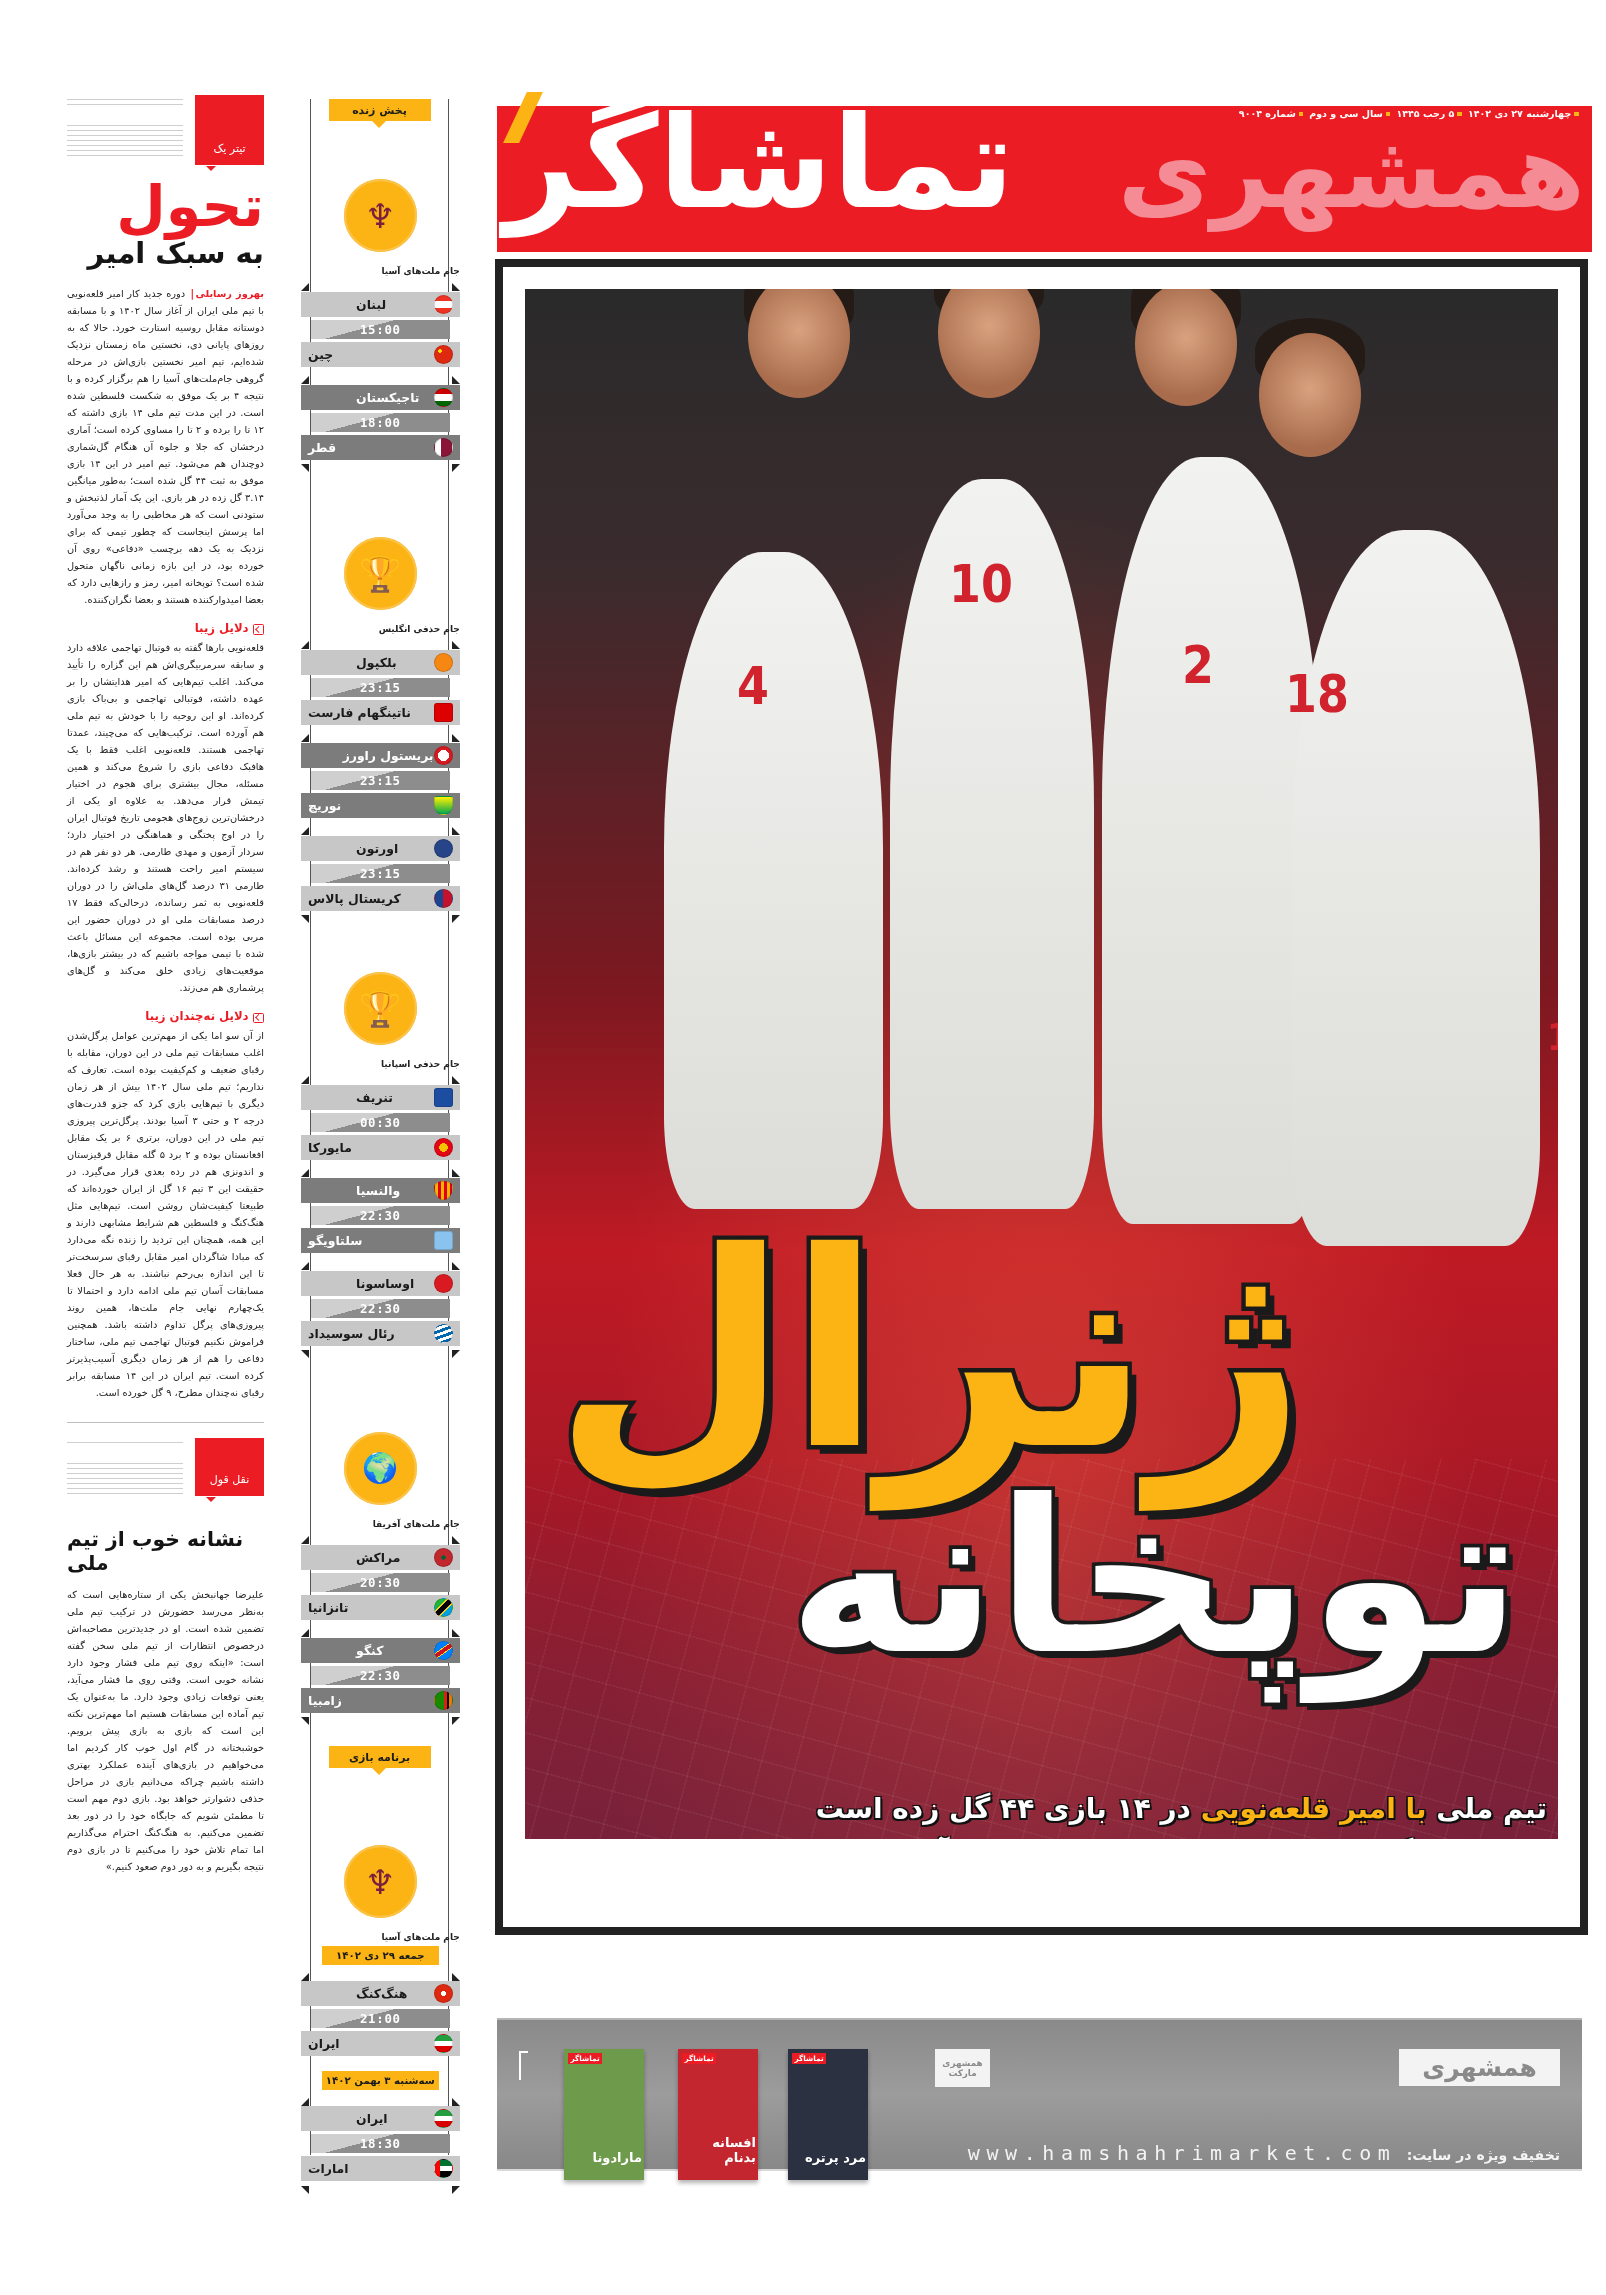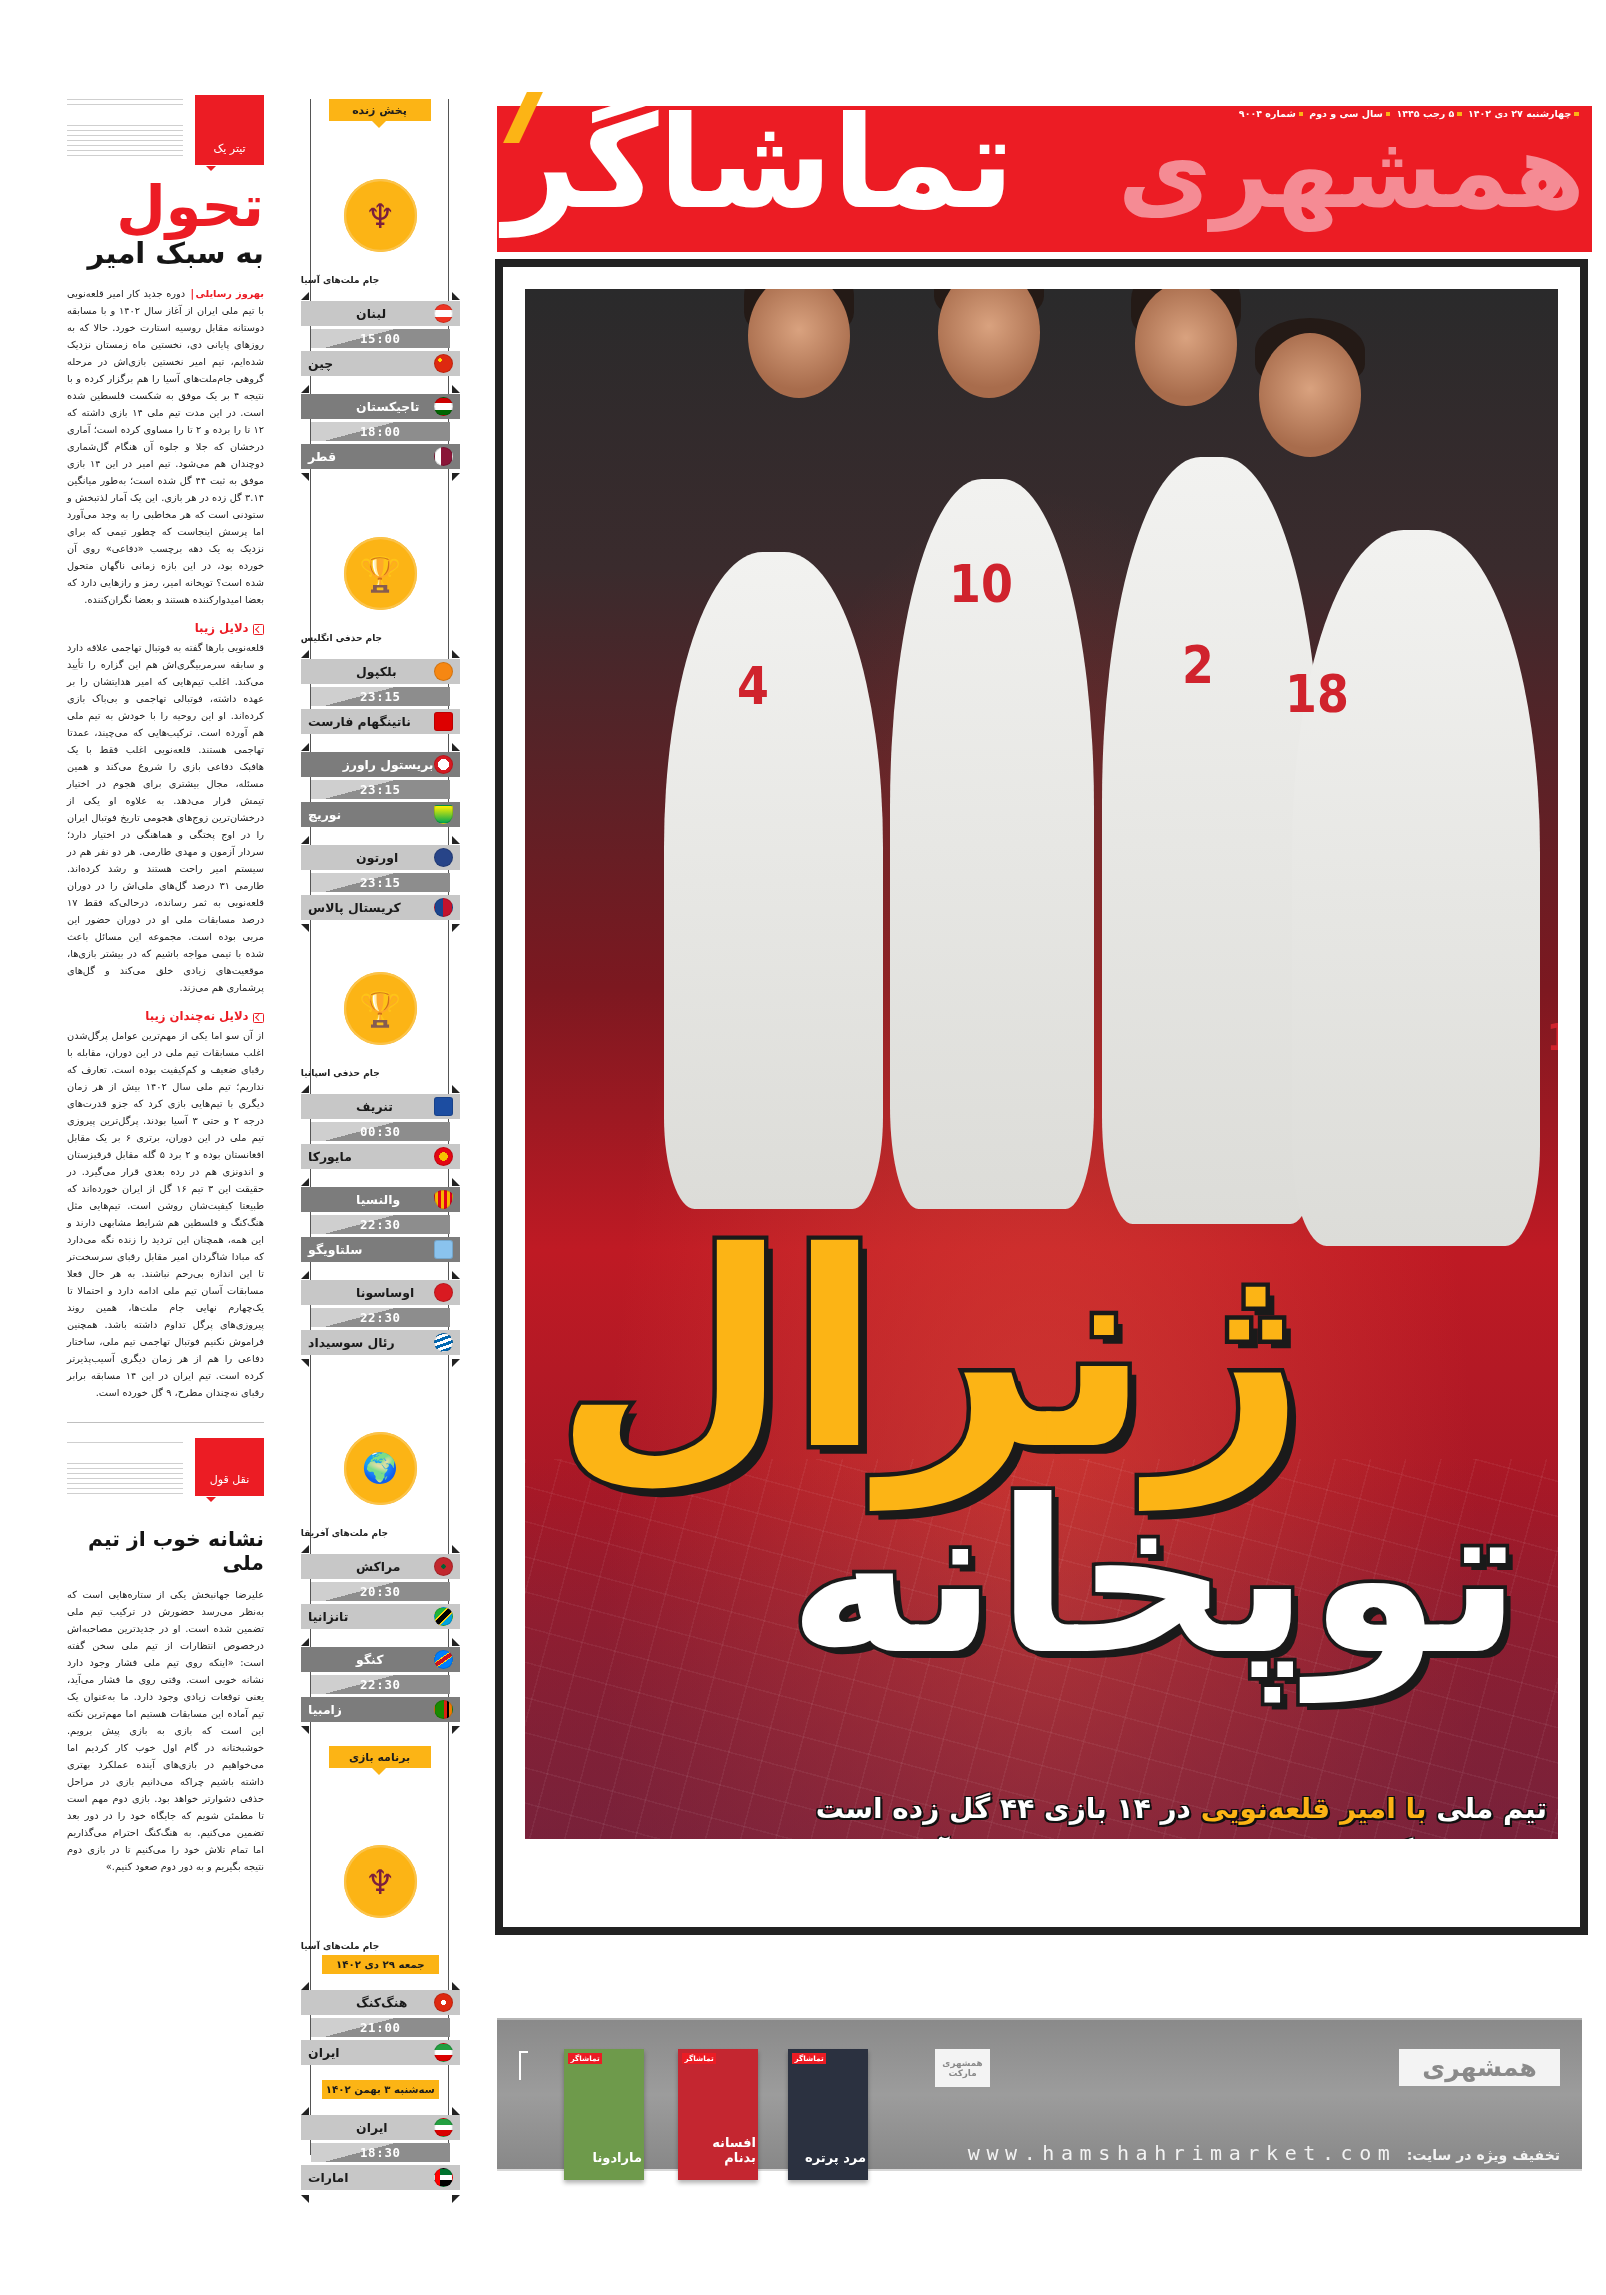--- a/index.html
+++ b/index.html
@@ -19,38 +19,38 @@
     text-align: right; margin-top: 10.2px; letter-spacing: -0.7px; }
   .kicker-sub { font-weight: bold; font-size: 29px; color: #151515; text-align: right; margin-top: 2.9px; line-height: 1.1; }
   .body-text { font-size: 9.8px; line-height: 17px; text-align: justify; text-align-last: right; margin-top: 14.6px; color: #222; }
   .byline { color: #ec1c24; font-weight: bold; }
   .byline-sep { color: #ec1c24; font-weight: bold; margin: 0 1.5px; }
   .subhead { color: #ec1c24; font-weight: bold; font-size: 11.7px; margin-top: 13px; display: flex; align-items: flex-end; gap: 4.4px; }
   .subhead-icon { width: 11px; height: 10.2px; border: 1.5px solid #ec1c24; border-radius: 1.5px; position: relative; flex: none; }
   .subhead-icon::before { content: ""; position: absolute; right: 1.5px; top: 1.5px; width: 4.4px; height: 4.4px;
     border-left: 1.5px solid #ec1c24; border-bottom: 1.5px solid #ec1c24; transform: rotate(45deg); }
   .divider { height: 0.7px; background: #bfbfbf; margin: 20.4px 0 16px; }
-  .quote-title { font-weight: bold; font-size: 20.4px; text-align: right; margin-top: 16px; color: #141414; }
+  .quote-title { font-weight: bold; font-size: 20.4px; text-align: left; margin-top: 16px; color: #141414; }
 
   
   .strip { position: absolute; left: 310px; top: 99px; width: 139px; height: 2056px;
     border-left: 1.1px solid #555; border-right: 1.1px solid #555; }
   .strip-banner { position: absolute; left: 50%; transform: translateX(-50%); width: 102px; height: 22px;
     background: #fcb415; color: #1d1d1d; font-weight: bold; font-size: 11px; display: flex; align-items: center; justify-content: center; }
   .strip-banner::after { content: ""; position: absolute; bottom: -7.3px; left: 50%; margin-left: -7.3px;
     border-left: 7.3px solid transparent; border-right: 7.3px solid transparent; border-top: 7.3px solid #fcb415; }
   .comp { position: absolute; left: -10.2px; width: 159px; }
   .comp-logo { width: 73px; height: 73px; border-radius: 50%; background: #fcb415; margin: 0 auto; position: relative;
     box-shadow: 0 0 0 2.2px #fbc34a inset; display: flex; align-items: center; justify-content: center; }
   .comp-logo .glyph { font-size: 34px; color: #7a1f3d; line-height: 1; }
   .comp-logo.fa .glyph { color: #c3262d; }
   .comp-logo.copa .glyph { color: #222; }
   .comp-logo.caf { background: #fcb415; }
   .comp-logo.caf .glyph { color: #1f7a3a; font-size: 29px; }
-  .comp-name { text-align: left; font-size: 9px; margin-top: 23px; color: #222; font-weight: bold; }
+  .comp-name { text-align: right; font-size: 9px; margin-top: 14px; color: #222; font-weight: bold; }
   .date-ribbon { margin: 4.4px auto 0; width: 117px; height: 19px; background: #fcb415; color: #1a1a1a; text-align: center;
     font-size: 10.2px; font-weight: bold; line-height: 19px; }
   .match { position: relative; margin-top: 16px; height: 77px; }
   .match::before, .match::after { content: ""; position: absolute; width: 0; height: 0; }
   .match::before { left: 0; top: -8.8px; border-left: 8.8px solid transparent; border-bottom: 8.8px solid #222; }
   .match::after { right: 0; top: -8.8px; border-right: 8.8px solid transparent; border-bottom: 8.8px solid #222; }
   .team-bar { position: absolute; left: 0; width: 159px; height: 25px; display: flex; align-items: center; justify-content: space-between; padding: 0 7.3px; }
   .team-bar.light { background: #c7c7c7; color: #1a1a1a; }
   .team-bar.dark { background: #7c7c7c; color: #fff; }
   .team-bar.top { top: 0; flex-direction: row; }

